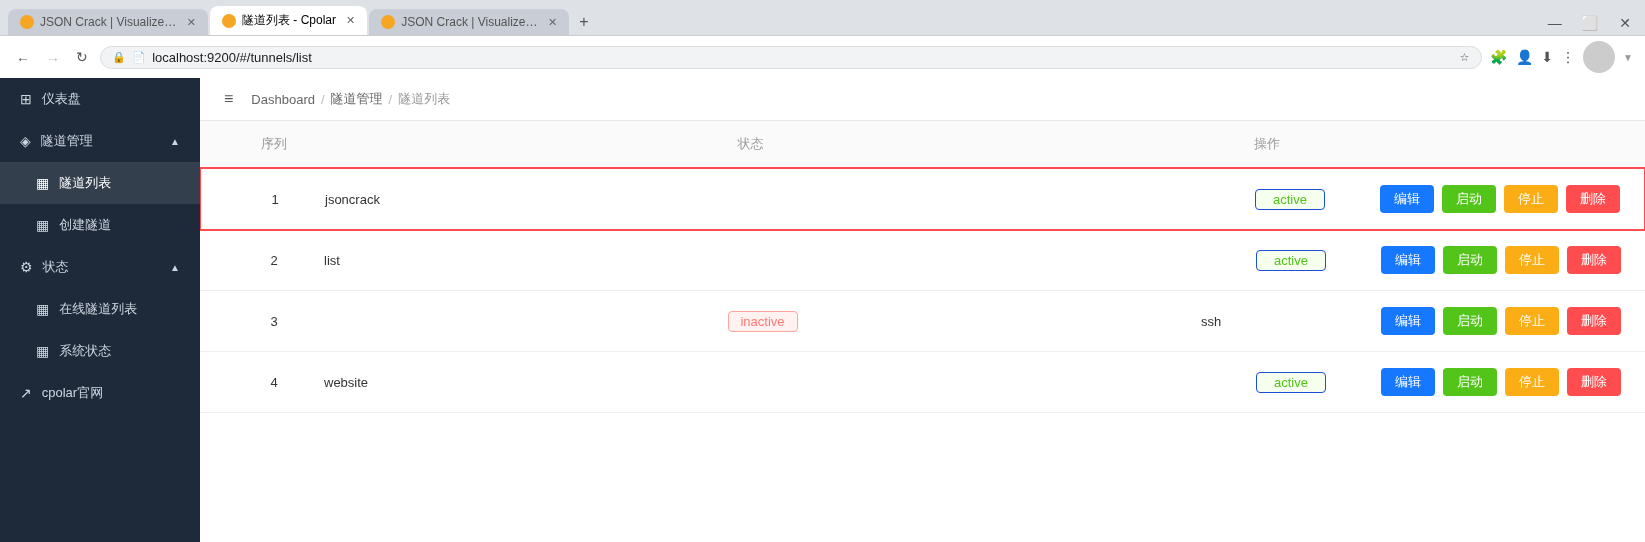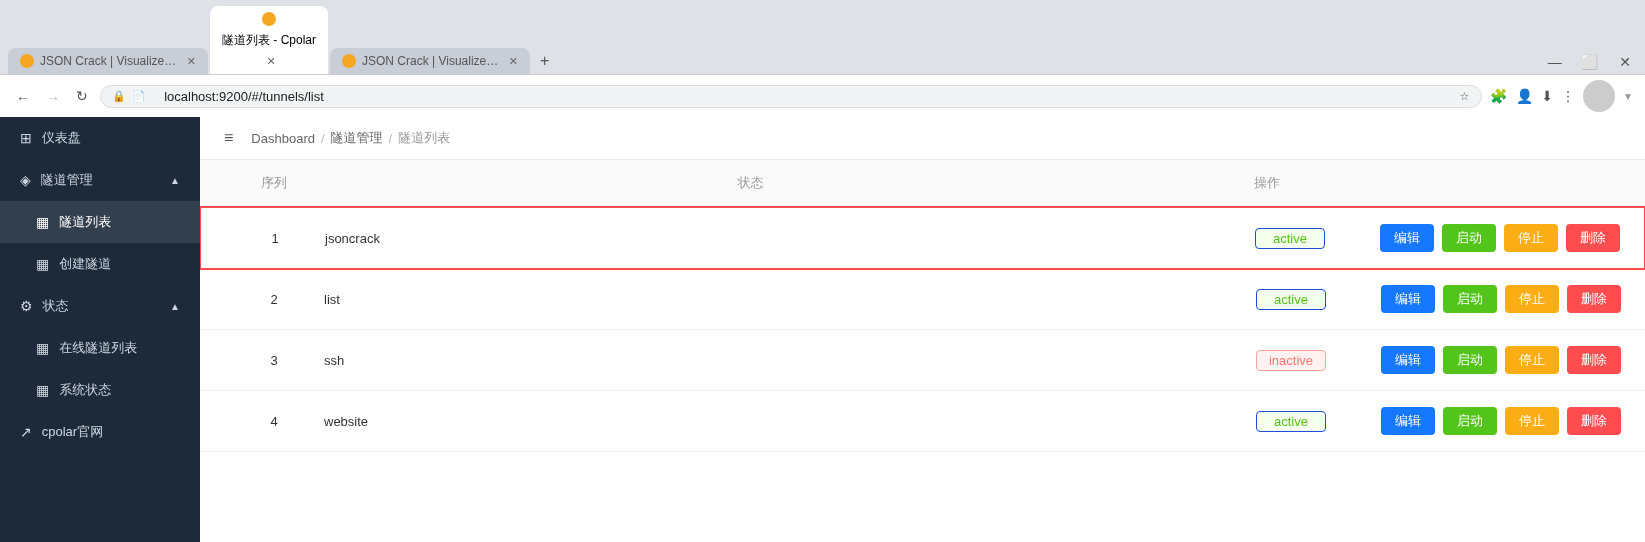--- a/index.html
+++ b/index.html
@@ -2,35 +2,35 @@
 <html><head>
   <meta charset="utf-8">
   <style>
     * { box-sizing: border-box; margin: 0; padding: 0; }
     body { font-family: -apple-system, BlinkMacSystemFont, 'Segoe UI', sans-serif; background: #f0f2f5; display: flex; flex-direction: column; height: 542px; overflow: hidden; }
 
     
     .browser-chrome { background: #dee1e6; flex-shrink: 0; }
     .tab-bar { display: flex; align-items: flex-end; padding: 6px 8px 0; gap: 2px; background: #dee1e6; }
     .tab { display: flex; align-items: center; gap: 6px; padding: 6px 12px; border-radius: 8px 8px 0 0; font-size: 12px; max-width: 200px; cursor: pointer; position: relative; }
-    .tab.active { background: #ffffff; flex-direction: column; }
+    .tab.active { background: #ffffff; }
     .tab.inactive { background: #c8cdd6; color: #555; }
     .tab-favicon { width: 14px; height: 14px; border-radius: 50%; flex-shrink: 0; }
     .tab-favicon.orange { background: #f5a623; }
     .tab-label { white-space: nowrap; overflow: hidden; text-overflow: ellipsis; font-size: 12px; }
     .tab-close { margin-left: 4px; cursor: pointer; color: #666; font-size: 11px; flex-shrink: 0; }
     .tab-add { background: none; border: none; font-size: 16px; cursor: pointer; padding: 4px 8px; color: #555; }
     .tab-controls { margin-left: auto; display: flex; gap: 8px; align-items: center; padding-bottom: 2px; }
     .tab-ctrl-btn { background: none; border: none; cursor: pointer; font-size: 14px; color: #555; padding: 2px 6px; }
 
     .address-bar { background: #ffffff; display: flex; align-items: center; gap: 8px; padding: 5px 12px; border-top: 1px solid #ccc; }
     .nav-btn { background: none; border: none; cursor: pointer; font-size: 14px; color: #555; padding: 2px 4px; }
     .nav-btn:disabled { color: #bbb; cursor: default; }
     .url-bar { flex: 1; display: flex; align-items: center; background: #f1f3f4; border: 1px solid #ddd; border-radius: 20px; padding: 3px 12px; gap: 6px; }
-    .url-text { font-size: 13px; color: #202124; flex: 1; margin-left: 12px; }
+    .url-text { font-size: 13px; color: #202124; flex: 1; }
     .url-icon { font-size: 11px; color: #666; }
     .address-actions { display: flex; gap: 8px; align-items: center; }
     .addr-btn { background: none; border: none; cursor: pointer; color: #555; font-size: 14px; }
 
     
     .app { display: flex; flex: 1; overflow: hidden; }
 
     
     .sidebar { width: 200px; background: #1e2a3a; color: #cdd6e0; display: flex; flex-direction: column; flex-shrink: 0; overflow-y: auto; }
     .sidebar-item { display: flex; align-items: center; gap: 10px; padding: 12px 20px; cursor: pointer; font-size: 13px; }
@@ -210,24 +210,24 @@
               <button class="btn btn-edit">编辑</button>
               <button class="btn btn-start">启动</button>
               <button class="btn btn-stop">停止</button>
               <button class="btn btn-delete">删除</button>
             </div>
           </div>
         </div>
 
         <div class="table-row">
           <div class="td center">3</div>
+          <div class="td center">
+            <span class="status-badge inactive">inactive</span>
+          </div>
           <div class="td">ssh</div>
-          <div class="td center">
-            <span class="status-badge inactive">inactive</span>
-          </div>
           <div class="td">
             <div class="action-btns">
               <button class="btn btn-edit">编辑</button>
               <button class="btn btn-start">启动</button>
               <button class="btn btn-stop">停止</button>
               <button class="btn btn-delete">删除</button>
             </div>
           </div>
         </div>
 

